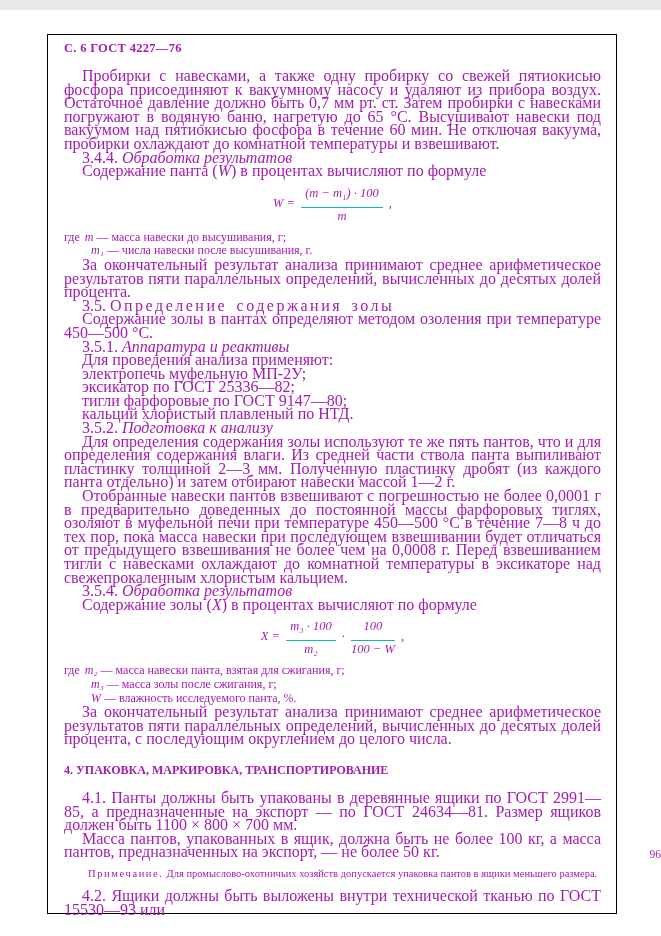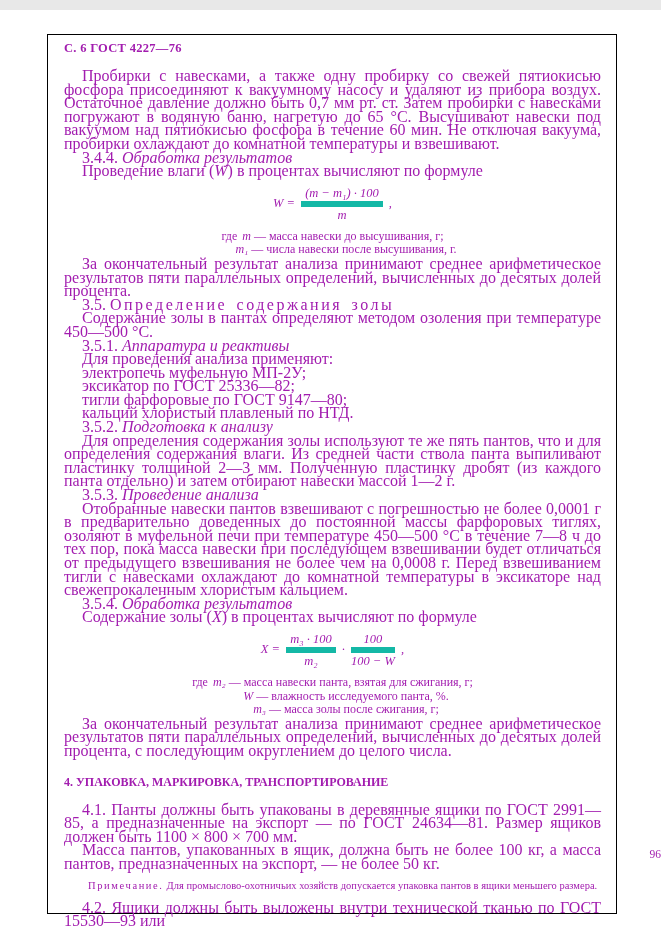--- a/index.html
+++ b/index.html
@@ -50,24 +50,24 @@
     font-style: italic;
     margin: 8px 0 8px 0;
     line-height: 14px;
   }
   .frac {
     display: inline-block;
     vertical-align: middle;
     text-align: center;
     margin: 0 3px;
   }
-  .frac .num { display: block; border-bottom: 6px solid #14b8a6; padding: 0 4px 1px 4px; font-family: Liberation Serif, serif; }
+  .frac .num { display: block; border-bottom: 1px solid #14b8a6; padding: 0 4px 7px 4px; font-family: Liberation Serif, serif; }
   .frac .den { display: block; padding-top: 1px; }
   .where { font-size: 12px; line-height: 13.6px; margin: 0; }
-  .where-line { text-indent: 0; text-align: center; }
+  .where-line { text-indent: 0; }
   .where-line.cont { padding-left: 27px; }
   .where-lead { margin-right: 5px; }
   .section-heading {
     font-size: 12px;
     font-weight: bold;
     margin: 17px 0 13px 0;
   }
   .mt4 { margin-top: 4px; }
   .mt6 { margin-top: 6px; }
   .note {
@@ -94,21 +94,21 @@
   <div class="frame"></div>
 
   <div class="content">
 
     <div class="doc-header">С. 6 ГОСТ 4227—76</div>
 
     <p class="body">Пробирки с навесками, а также одну пробирку со свежей пятиокисью фосфора присоединяют к вакуумному насосу и удаляют из прибора воздух. Остаточное давление должно быть 0,7 мм рт. ст. Затем пробирки с навесками погружают в водяную баню, нагретую до 65 °С. Высушивают навески под вакуумом над пятиокисью фосфора в течение 60 мин. Не отключая вакуума, пробирки охлаждают до комнатной температуры и взвешивают.</p>
 
     <p class="body line"><span>3.4.4.</span> <span class="it">Обработка результатов</span></p>
 
-    <p class="body line"><span>Проведение влаги (</span><span class="it">W</span><span>) в процентах вычисляют по формуле</span></p>
+    <p class="body line"><span>Содержание панта (</span><span class="it">W</span><span>) в процентах вычисляют по формуле</span></p>
 
     <div class="formula">
       <span>W =</span>
       <span class="frac">
         <span class="num">(m − m₁) · 100</span>
         <span class="den">m</span>
       </span>
       <span>,</span>
     </div>
 
@@ -129,21 +129,20 @@
 
     <div class="body line">электропечь муфельную МП-2У;</div>
     <div class="body line">эксикатор по ГОСТ 25336—82;</div>
     <div class="body line">тигли фарфоровые по ГОСТ 9147—80;</div>
     <div class="body line">кальций хлористый плавленый по НТД.</div>
 
     <p class="body line"><span>3.5.2.</span> <span class="it">Подготовка к анализу</span></p>
 
     <p class="body">Для определения содержания золы используют те же пять пантов, что и для определения содержания влаги. Из средней части ствола панта выпиливают пластинку толщиной 2—3 мм. Полученную пластинку дробят (из каждого панта отдельно) и затем отбирают навески массой 1—2 г.</p>
 
-    <p class="body line"><span>3.5.3.</span> <span class="it">Проведение анализа</span></p>
 
     <p class="body">Отобранные навески пантов взвешивают с погрешностью не более 0,0001 г в предварительно доведенных до постоянной массы фарфоровых тиглях, озоляют в муфельной печи при температуре 450—500 °С в течение 7—8 ч до тех пор, пока масса навески при последующем взвешивании будет отличаться от предыдущего взвешивания не более чем на 0,0008 г. Перед взвешиванием тигли с навесками охлаждают до комнатной температуры в эксикаторе над свежепрокаленным хлористым кальцием.</p>
 
     <p class="body line"><span>3.5.4.</span> <span class="it">Обработка результатов</span></p>
 
     <p class="body line"><span>Содержание золы (</span><span class="it">X</span><span>) в процентах вычисляют по формуле</span></p>
 
     <div class="formula">
       <span>X =</span>
       <span class="frac">
@@ -153,22 +152,22 @@
       <span>·</span>
       <span class="frac">
         <span class="num">100</span>
         <span class="den">100 − W</span>
       </span>
       <span>,</span>
     </div>
 
     <div class="where">
       <div class="where-line"><span class="where-lead">где</span><span class="it">m₂</span><span> — масса навески панта, взятая для сжигания, г;</span></div>
+      <div class="where-line cont"><span class="it">m₃</span><span> — масса золы после сжигания, г;</span></div>
       <div class="where-line cont"><span class="it">W</span><span> — влажность исследуемого панта, %.</span></div>
-      <div class="where-line cont"><span class="it">m₃</span><span> — масса золы после сжигания, г;</span></div>
     </div>
 
     <p class="body">За окончательный результат анализа принимают среднее арифметическое результатов пяти параллельных определений, вычисленных до десятых долей процента, с последующим округлением до целого числа.</p>
 
     <div class="section-heading">4. УПАКОВКА, МАРКИРОВКА, ТРАНСПОРТИРОВАНИЕ</div>
 
     <p class="body mt6">4.1. Панты должны быть упакованы в деревянные ящики по ГОСТ 2991—85, а предназначенные на экспорт — по ГОСТ 24634—81. Размер ящиков должен быть 1100 × 800 × 700 мм.</p>
 
     <p class="body mt4">Масса пантов, упакованных в ящик, должна быть не более 100 кг, а масса пантов, предназначенных на экспорт, — не более 50 кг.</p>
 

